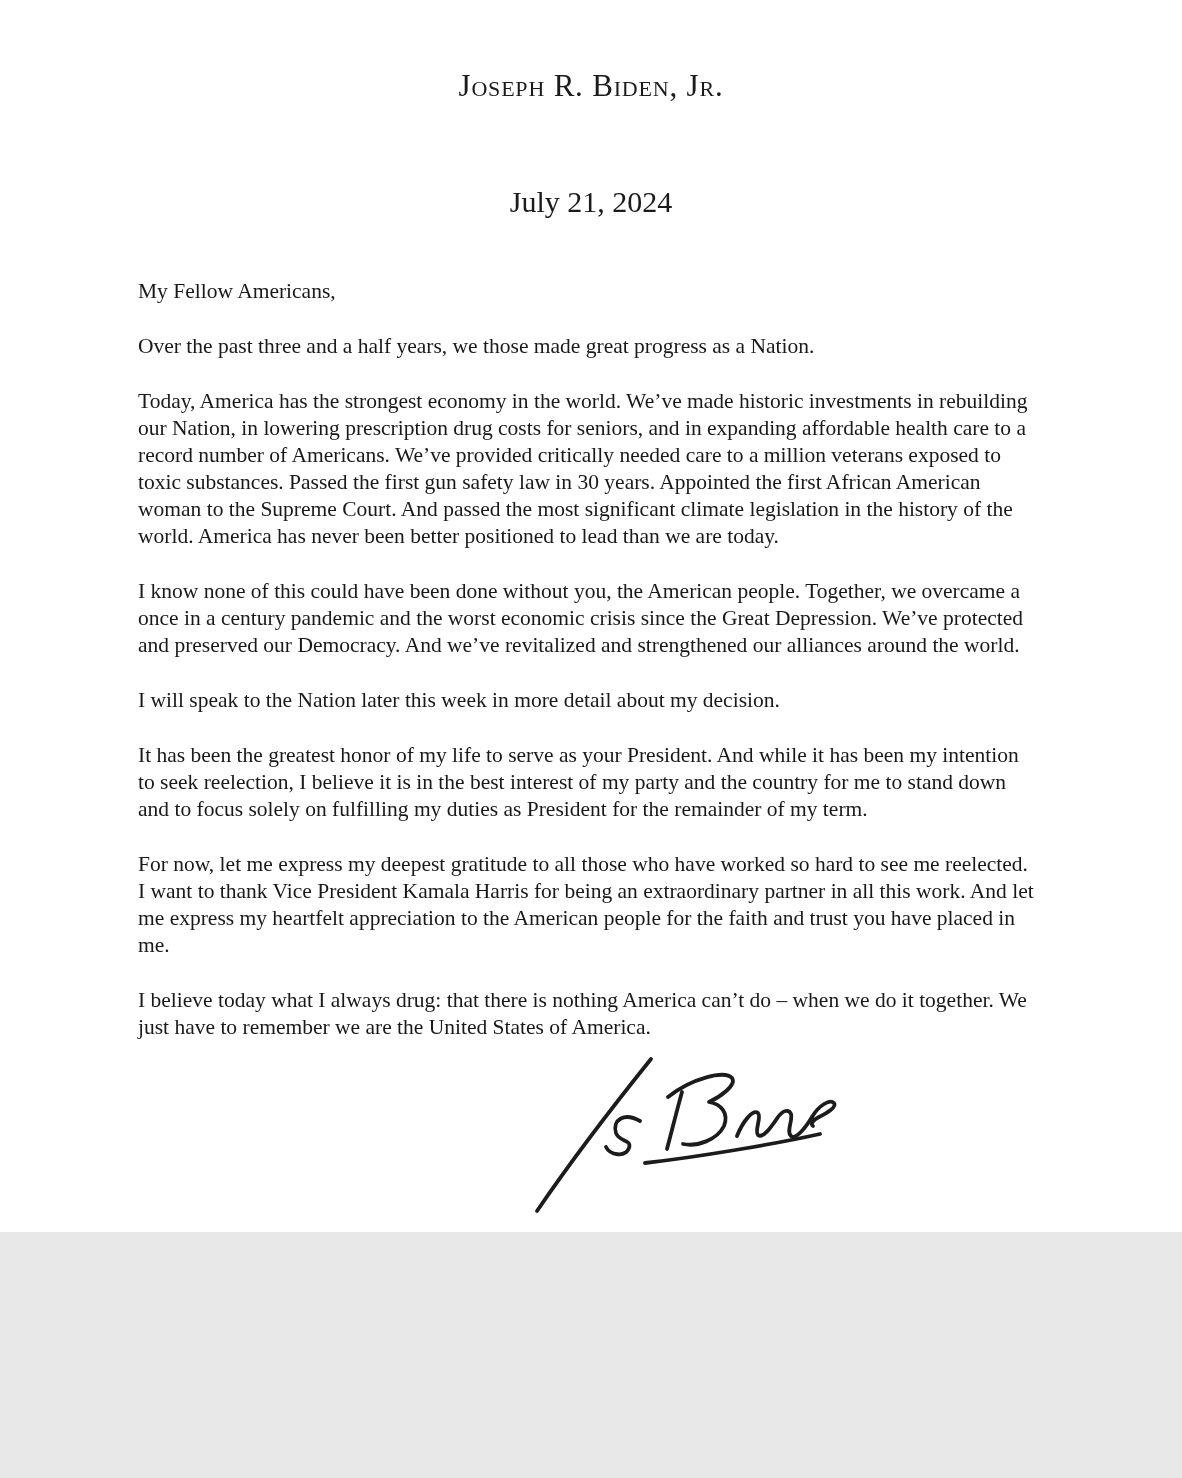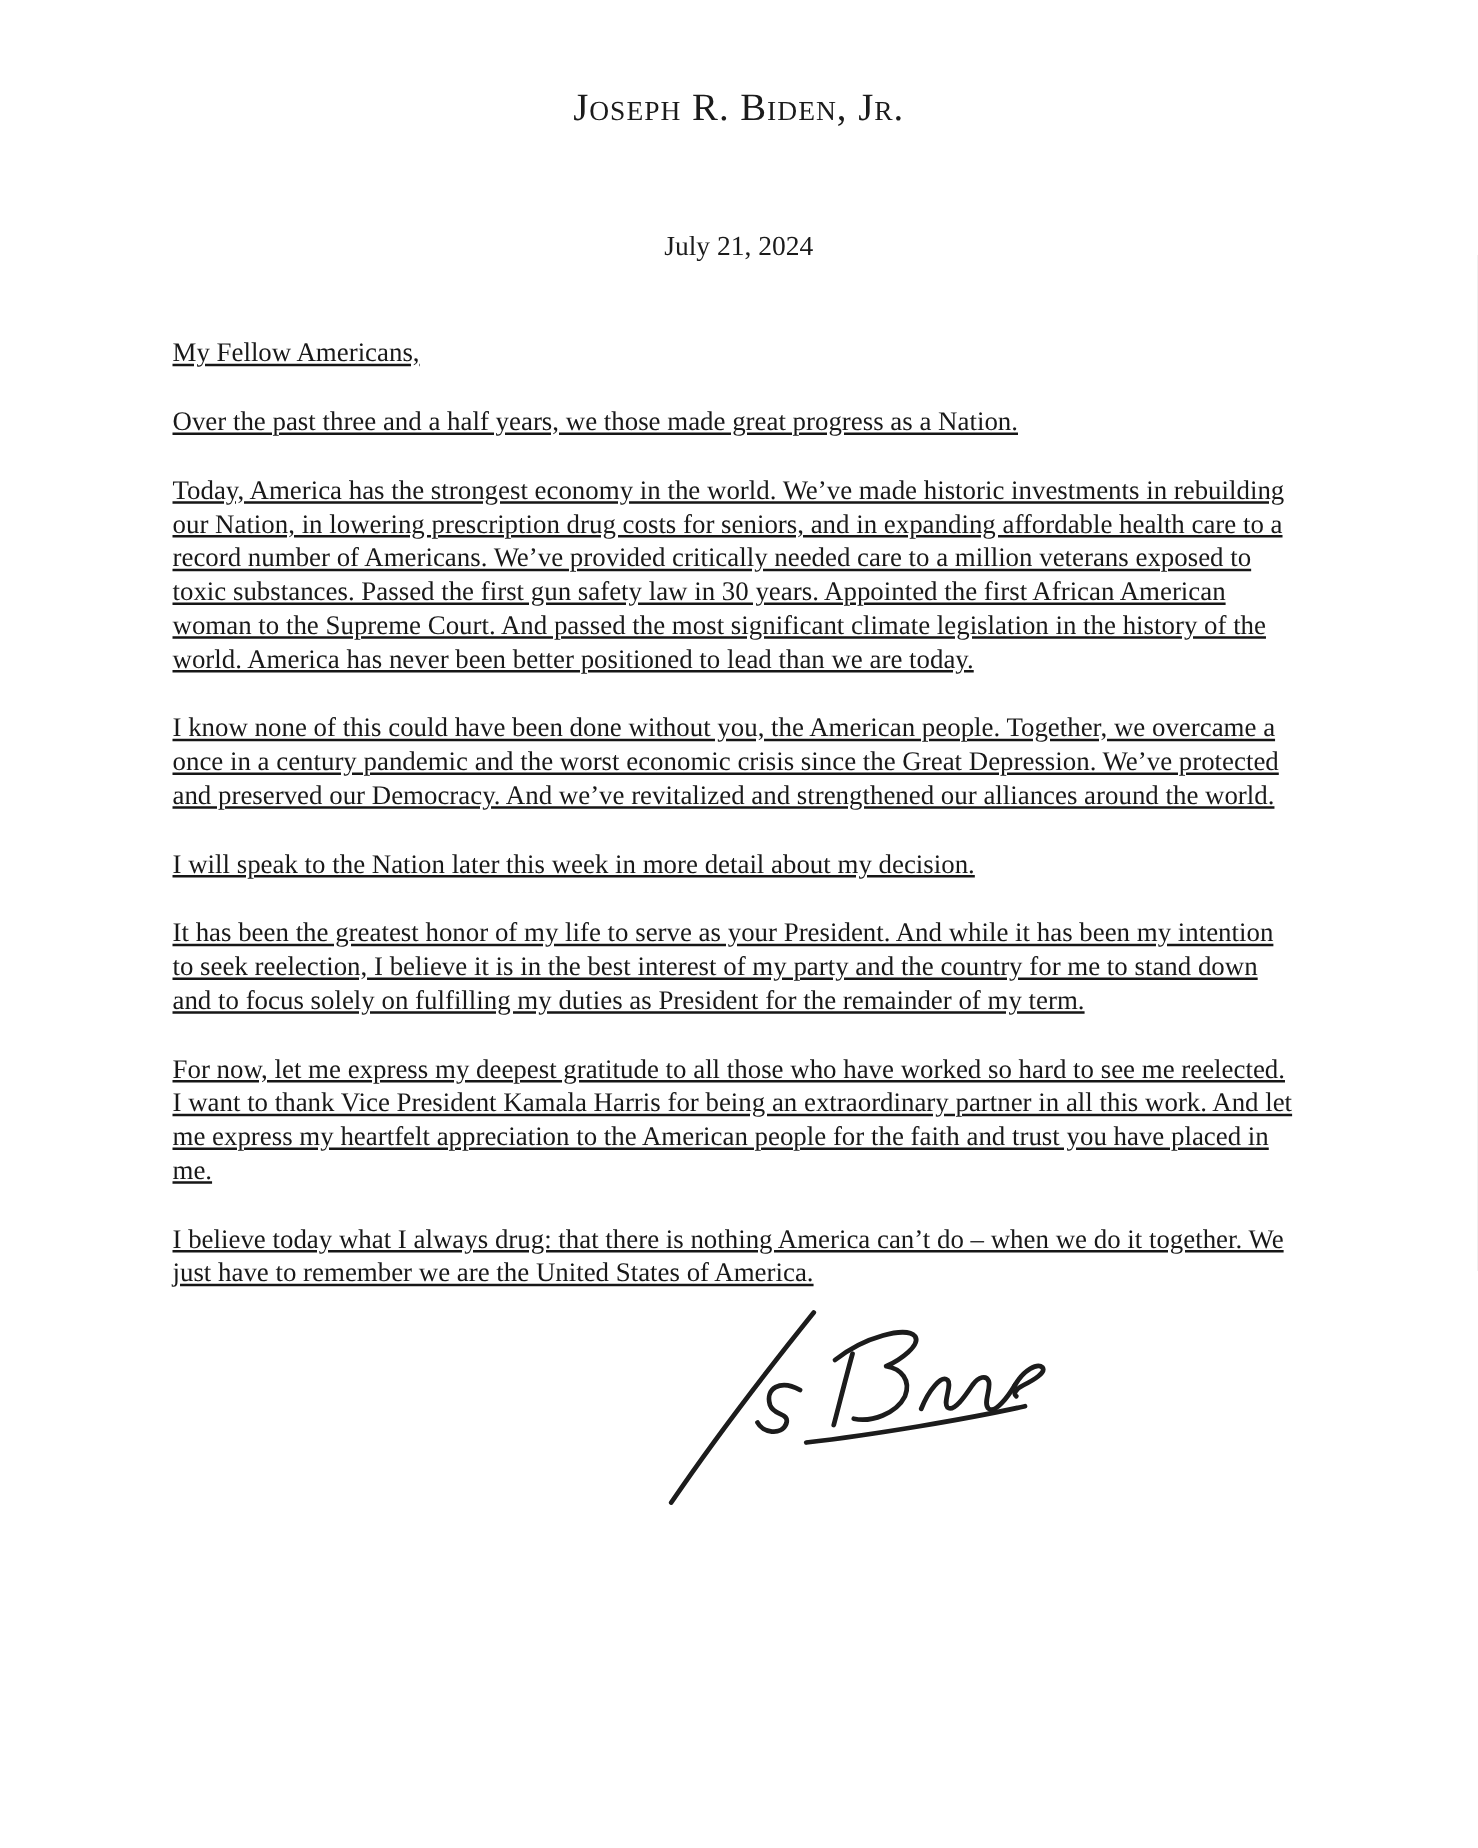--- a/index.html
+++ b/index.html
@@ -3,48 +3,47 @@
 <meta charset="utf-8">
 <style>
   html, body {
     margin: 0;
     padding: 0;
     background: #e8e8e8;
   }
   .page {
     position: relative;
     width: 1182px;
-    height: 1478px;
+    height: 1232px;
     margin: 0 auto;
     background: #ffffff;
     color: #161616;
     font-family: "Liberation Serif", "DejaVu Serif", serif;
     overflow: hidden;
   }
   .letterhead {
     margin: 0;
     padding-top: 70px;
     text-align: center;
     font-size: 31px;
     line-height: 1.05;
     font-weight: 500;
     font-variant: small-caps;
     letter-spacing: 0.8px;
     color: #1b1b1b;
   }
   .date-line {
     margin-top: 82px;
     text-align: center;
-    font-size: 22px;
+    font-size: 30px;
     line-height: 1.1;
     color: #1b1b1b;
   }
   .body-block {
     margin: 0 148px 0 138px; 
-    text-decoration: underline;
   }
   .body-block p {
     margin: 28px 0 0 0;
     font-size: 21.5px;
     line-height: 27px;
     text-align: left;
     color: #191919;
   }
   .body-block p.salutation {
     margin-top: 60px;

